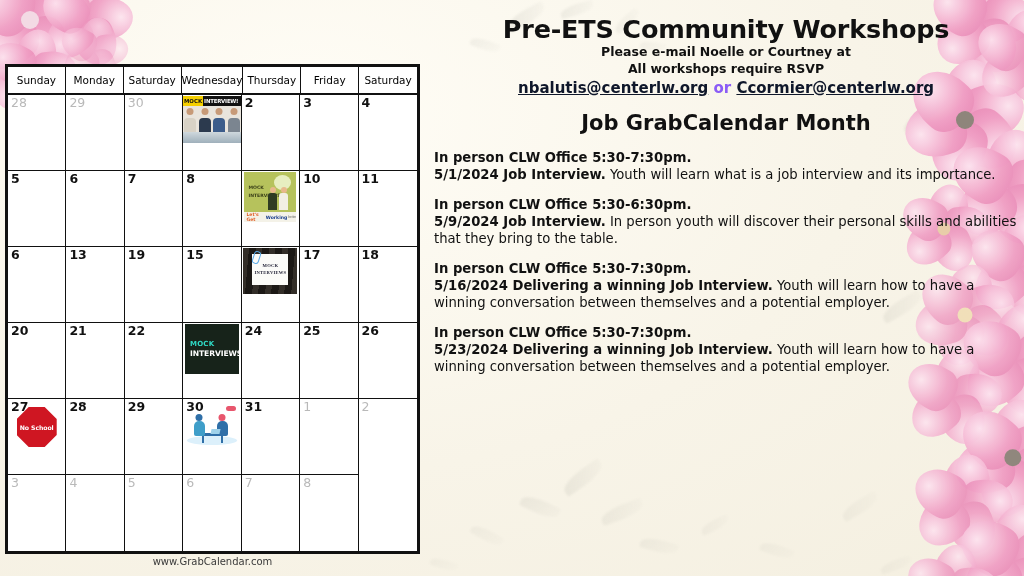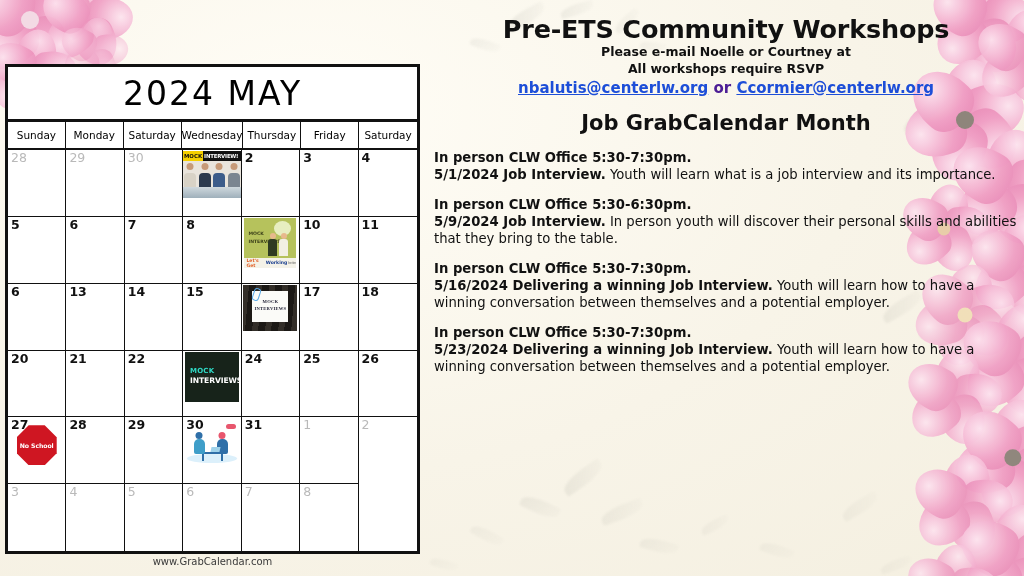--- a/index.html
+++ b/index.html
@@ -178,22 +178,22 @@
     text-align:center;margin:6px 0 0 0;
     font-size:25.5px;font-weight:700;color:#111;letter-spacing:-.2px;
     font-family:"DejaVu Sans",sans-serif;
   }
   .sub{
     text-align:center;font-size:12.5px;font-weight:700;color:#111;line-height:1.35;
     font-family:"DejaVu Sans",sans-serif;
   }
   #emails{text-align:center;margin-top:1px;font-size:15px;font-weight:700;
     font-family:"DejaVu Sans",sans-serif;}
-  #emails a{color:#1d4ed8;text-decoration:underline;}
-  #emails .sep{color:#4c1d95;}
+  #emails a{color:#0f172a;text-decoration:underline;}
+  #emails .sep{color:#8b5cf6;}
   #flyer-subtitle{
     text-align:center;margin-top:14px;
     font-size:21px;font-weight:700;color:#111;
     font-family:"DejaVu Sans",sans-serif;
   }
   #events{margin:14px 0 0 6px;width:585px;}
   .evt{margin-bottom:13px;}
   .evt .line{font-size:13.2px;line-height:1.29;color:#111;font-family:"DejaVu Sans",sans-serif;}
   .evt .bold{font-weight:700;}
   .evt .desc{font-weight:400;}
@@ -349,21 +349,20 @@
       <div class="flower" style="left: 905px; top: 545px; width: 92px; height: 92px; opacity: 0.85;">
         <i style="width: 42.32px; height: 46.92px; margin-left: -21.16px; margin-top: -46.92px; transform: rotate(12deg); background: radial-gradient(circle at 50% 25%, rgb(253, 228, 239) 0%, rgb(240, 158, 196) 62%, rgb(232, 134, 180) 100%);"></i>
         <i style="width: 42.32px; height: 46.92px; margin-left: -21.16px; margin-top: -46.92px; transform: rotate(84deg); background: radial-gradient(circle at 50% 25%, rgb(253, 228, 239) 0%, rgb(240, 158, 196) 62%, rgb(232, 134, 180) 100%);"></i>
         <i style="width: 42.32px; height: 46.92px; margin-left: -21.16px; margin-top: -46.92px; transform: rotate(228deg); background: radial-gradient(circle at 50% 25%, rgb(253, 228, 239) 0%, rgb(240, 158, 196) 62%, rgb(232, 134, 180) 100%);"></i>
         <i style="width: 42.32px; height: 46.92px; margin-left: -21.16px; margin-top: -46.92px; transform: rotate(300deg); background: radial-gradient(circle at 50% 25%, rgb(253, 228, 239) 0%, rgb(240, 158, 196) 62%, rgb(232, 134, 180) 100%);"></i>
       </div>
     </div>
 </div>
 
 <div id="calendar-panel">
-  <div id="cal-title">2024 MAY</div>
   <div id="cal-dow">
       <div class="dow">Sunday</div>
       <div class="dow">Monday</div>
       <div class="dow">Saturday</div>
       <div class="dow">Wednesday</div>
       <div class="dow">Thursday</div>
       <div class="dow">Friday</div>
       <div class="dow">Saturday</div>
     </div>
   <div id="cal-grid">
@@ -433,21 +432,21 @@
       <div class="cell">
         <div class="daynum">11</div>
       </div>
       <div class="cell">
         <div class="daynum">6</div>
       </div>
       <div class="cell">
         <div class="daynum">13</div>
       </div>
       <div class="cell">
-        <div class="daynum">14</div>
+        <div class="daynum">19</div>
       </div>
       <div class="cell">
         <div class="daynum">15</div>
       </div>
       <div class="cell">
         <div class="daynum">16</div>
         <div class="art art-mock3">
           <div class="card">
             <span>MOCK<br>INTERVIEWS</span>
           </div>

